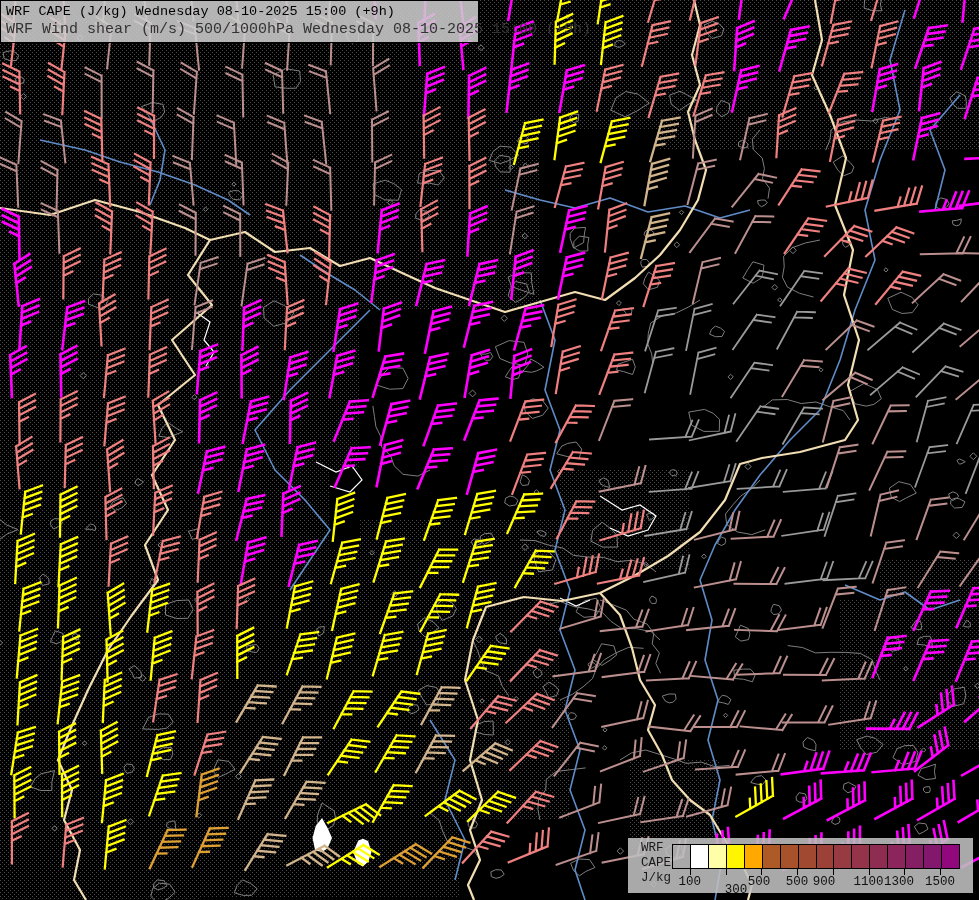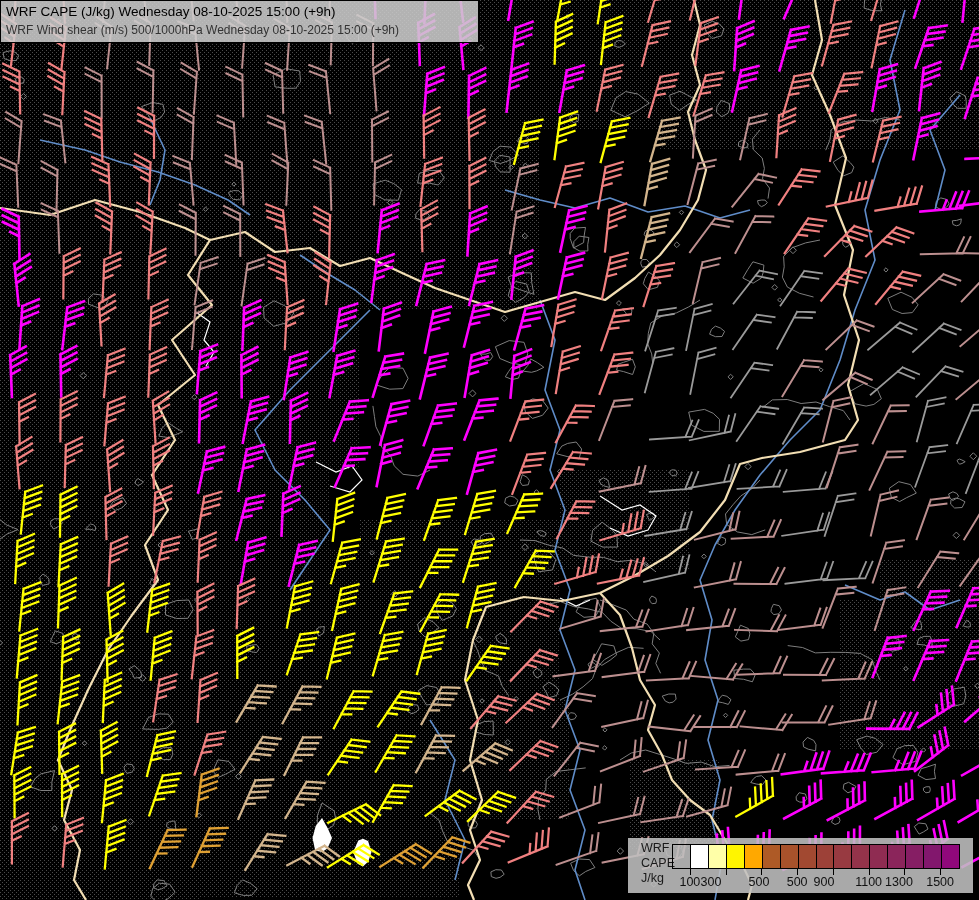--- a/index.html
+++ b/index.html
@@ -1,22 +1,22 @@
 <!DOCTYPE html>
 <html><head>
 <meta charset="utf-8">
 <style>
   html,body{margin:0;padding:0;background:#222;}
   #app{position:relative;width:979px;height:900px;overflow:hidden;background:#ec4899;
-       font-family:Liberation Sans, sans-serif;}
+       font-family:Liberation Mono, monospace;}
   #map{position:absolute;left:0;top:0;}
   .title-box{position:absolute;left:0;top:0;width:479px;box-sizing:border-box;
     background:rgba(206,206,206,0.87);border:1px solid #000;padding:2px 5px 3px 5px;}
   .title-line1{font-size:13.5px;line-height:18px;color:#000;white-space:nowrap;}
-  .title-line2{font-size:12px;line-height:18px;color:#333;white-space:nowrap;}
+  .title-line2{font-size:15px;line-height:18px;color:#333;white-space:nowrap;}
   .legend{position:absolute;left:628px;top:838px;width:345px;height:55px;
     background:rgba(192,192,192,0.88);}
   .legend-title{position:absolute;left:13px;top:3px;font-size:12.5px;line-height:15px;
     color:#1a1a1a;}
   .legend-strip{position:absolute;left:44px;top:6px;width:286px;height:23px;
     border:1px solid #000;display:flex;}
   .legend-swatch{flex:1 1 0;border-right:1px solid #000;}
   .legend-swatch:last-child{border-right:none;}
   .legend-tick{position:absolute;top:30px;width:1px;height:7px;background:#000;}
   .legend-tick-label{position:absolute;top:37px;width:44px;margin-left:-22px;
@@ -728,21 +728,21 @@
         <div class="legend-swatch" style="background: rgb(143, 44, 82);"></div>
         <div class="legend-swatch" style="background: rgb(139, 37, 91);"></div>
         <div class="legend-swatch" style="background: rgb(134, 30, 100);"></div>
         <div class="legend-swatch" style="background: rgb(130, 23, 109);"></div>
         <div class="legend-swatch" style="background: rgb(144, 8, 123);"></div>
       </div>
     <div id="legend-ticks">
         <div class="legend-tick" style="left: 61.875px;"></div>
         <div class="legend-tick-label" style="left: 61.875px;">100</div>
         <div class="legend-tick" style="left: 97.625px;"></div>
-        <div class="legend-tick-label" style="left: 83px;">300</div>
+        <div class="legend-tick-label" style="left: 108px; margin-top: 8px;">300</div>
         <div class="legend-tick" style="left: 133.375px;"></div>
         <div class="legend-tick-label" style="left: 131px;">500</div>
         <div class="legend-tick" style="left: 169.125px;"></div>
         <div class="legend-tick-label" style="left: 169.125px;">500</div>
         <div class="legend-tick" style="left: 204.875px;"></div>
         <div class="legend-tick-label" style="left: 196px;">900</div>
         <div class="legend-tick" style="left: 240.625px;"></div>
         <div class="legend-tick-label" style="left: 240.625px;">1100</div>
         <div class="legend-tick" style="left: 276.375px;"></div>
         <div class="legend-tick-label" style="left: 271px;">1300</div>

